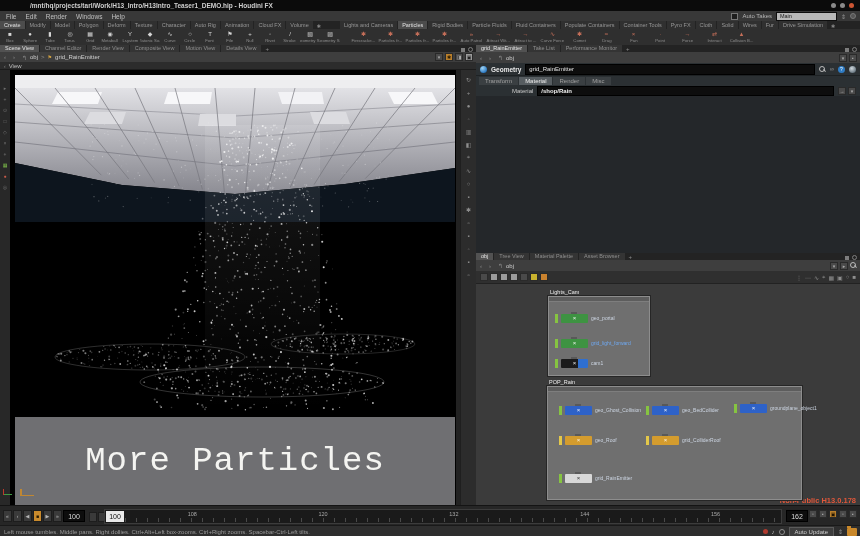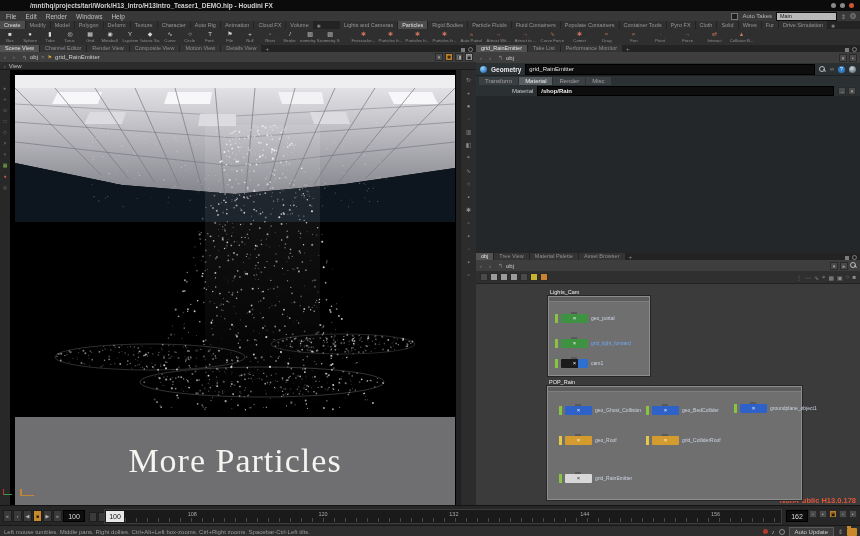--- a/index.html
+++ b/index.html
@@ -73,21 +73,21 @@
   .vmenu .chev{font-size:5px;color:#888;}
   .vmenu .lbl{font-size:6px;color:#bdbdbd;}
   .vleft{position:absolute;left:0;top:8px;width:10px;height:435px;background:#282828;display:flex;flex-direction:column;
          align-items:center;gap:6px;padding-top:16px;box-sizing:border-box;}
   .vleft span{font-size:5px;color:#6f6f6f;line-height:5px;}
   .vleft span:nth-child(8){color:#7ebf4a;} .vleft span:nth-child(9){color:#c75b4a;}
   .vrender{position:absolute;left:10px;top:8px;width:446px;height:435px;background:#000;overflow:hidden;}
   .vrender svg{position:absolute;left:0;top:0;}
   .slate{position:absolute;left:5px;top:347px;width:440px;height:88px;background:#6f6f72;
          display:flex;align-items:center;justify-content:center;}
-  .slate .big{font-family:Liberation Serif, serif;font-size:34px;color:#f4f4f1;letter-spacing:1px;}
+  .slate .big{font-family:Liberation Mono, monospace;font-size:34px;color:#f4f4f1;letter-spacing:1px;}
   .axis{position:absolute;left:3px;top:424px;width:12px;height:12px;}
   .axis i{position:absolute;display:block;}
   .axis .gx{left:0;top:8px;width:9px;height:1px;background:#3f9b43;}
   .axis .rx{left:0;top:3px;width:1px;height:6px;background:#c0392b;}
   .omark{position:absolute;left:20px;top:427px;width:12px;height:6px;border-left:2px solid #c98a2c;
          border-bottom:1px solid #c98a2c;opacity:.9;}
   .vright{position:absolute;right:0;top:8px;width:16px;height:435px;background:#2c2c2c;border-left:1px solid #1f1f1f;
           display:flex;flex-direction:column;align-items:center;gap:2px;padding-top:4px;box-sizing:border-box;}
   .vright span{width:11px;height:11px;font-size:6px;color:#8e8e8e;display:flex;align-items:center;justify-content:center;}
 

